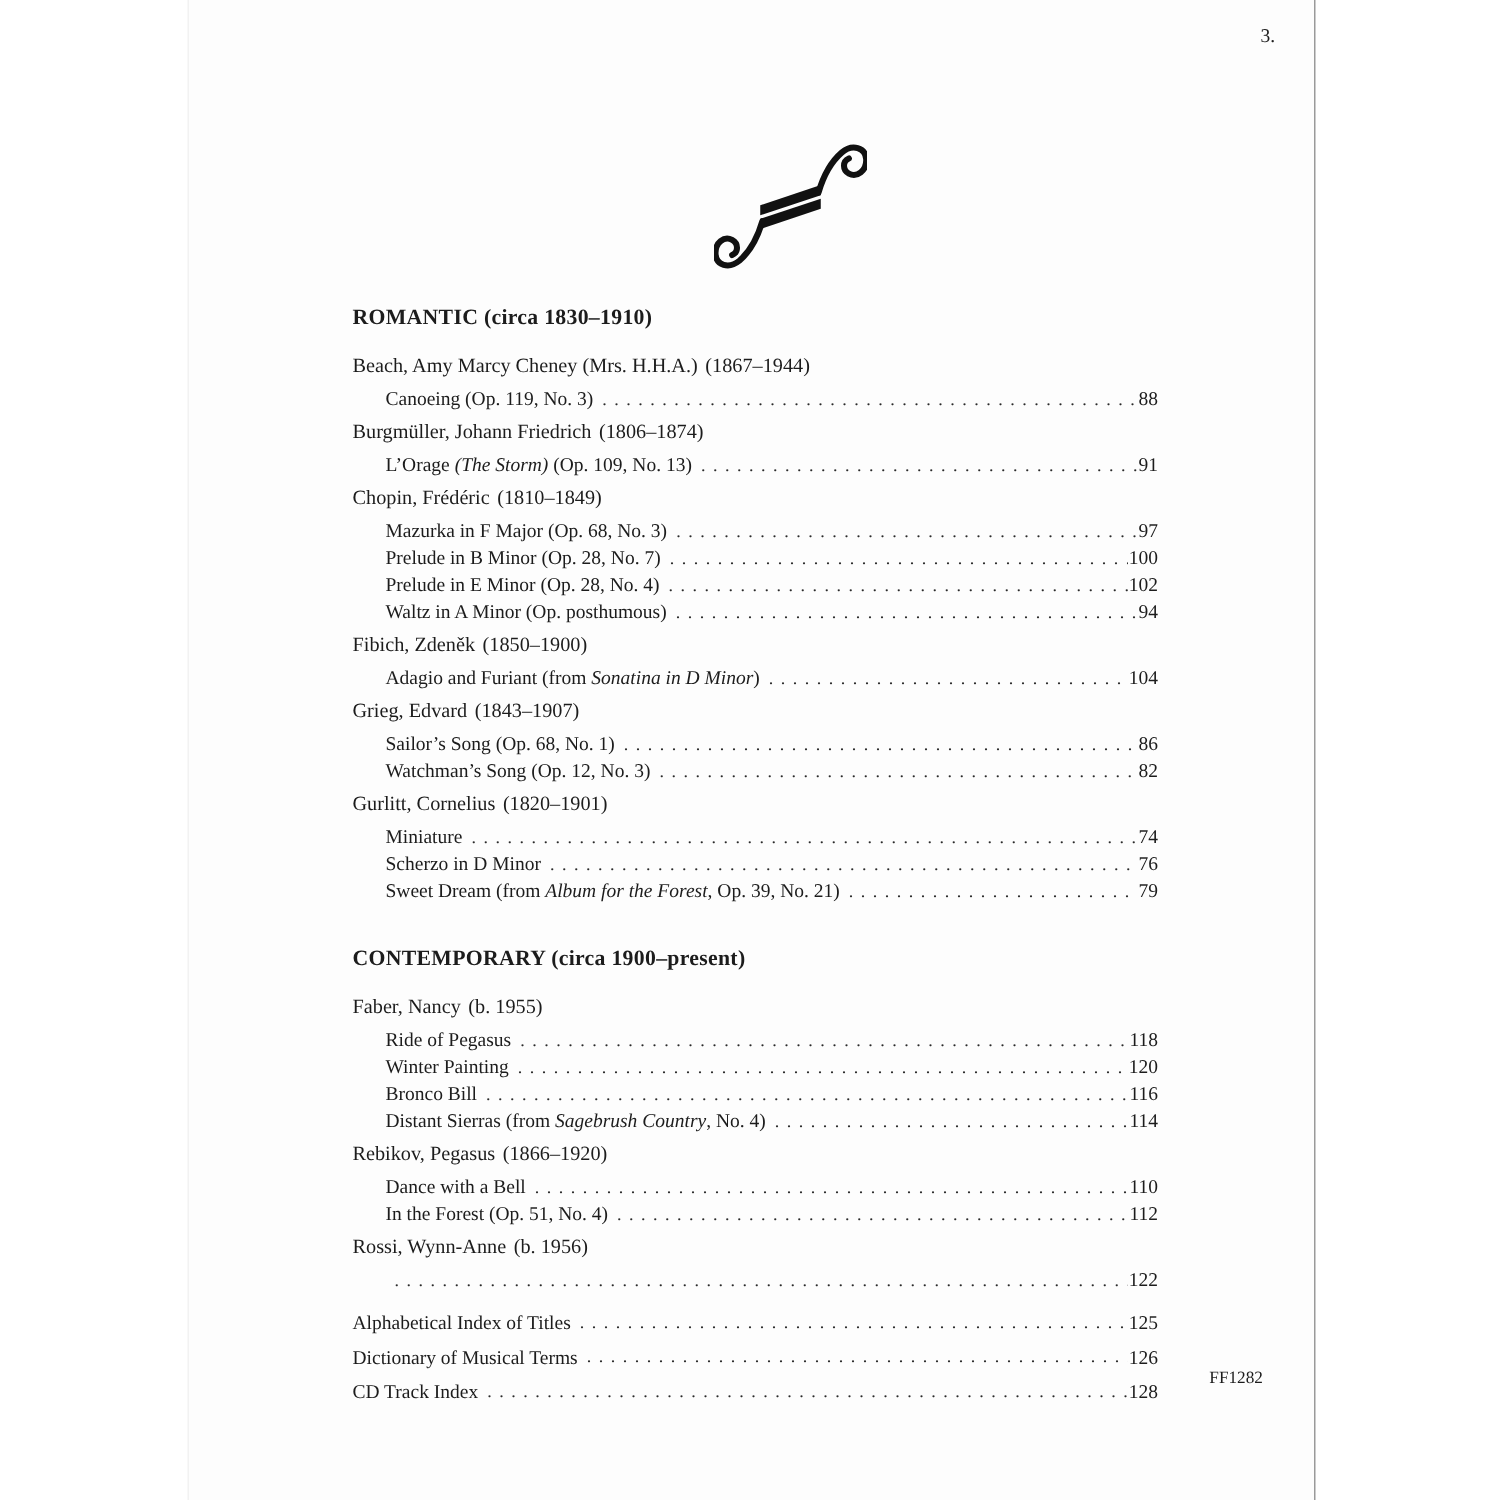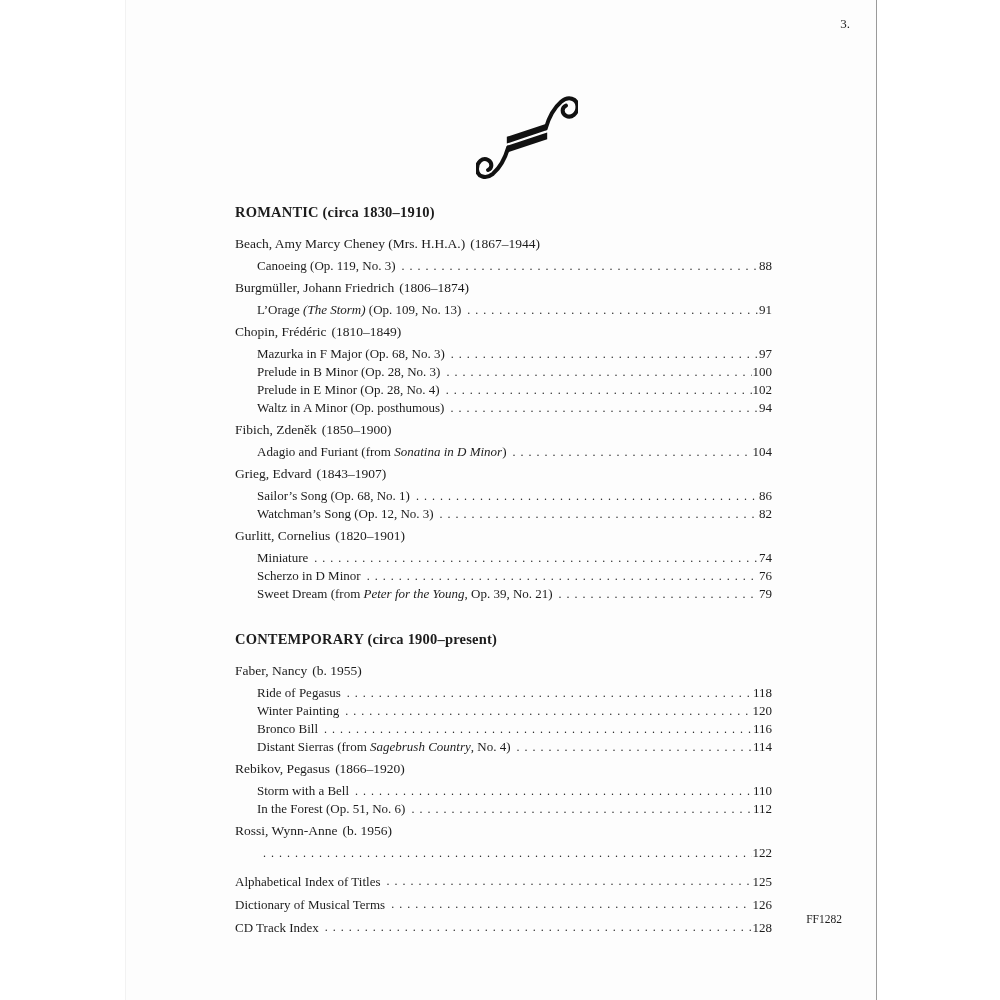--- a/index.html
+++ b/index.html
@@ -115,21 +115,21 @@
         <span class="leader">. . . . . . . . . . . . . . . . . . . . . . . . . . . . . . . . . . . . . . . . . . . . . . . . . . . . . . . . . . . . . . . . . . . . . . . . . . . . . . . . . . . . . . . . . . . . . . . . . . . . . . . . . . . . . . . . . . . . . . . . . . . . . . . . . . . . . . . . . . . . . . . . . . . . . . . . . . . . . . . . . . . . . . . . . . . . . . . . . . . . . . . . . . . . . . . . . . . . . . . . </span>
         <span class="pagenum">91</span>
       </div>
       <div class="composer-row"><span class="composer-name">Chopin, Frédéric</span><span class="composer-dates">(1810–1849)</span></div>
       <div class="piece-row">
         <span class="piece-title"><span>Mazurka in F Major (Op. 68, No. 3)</span></span>
         <span class="leader">. . . . . . . . . . . . . . . . . . . . . . . . . . . . . . . . . . . . . . . . . . . . . . . . . . . . . . . . . . . . . . . . . . . . . . . . . . . . . . . . . . . . . . . . . . . . . . . . . . . . . . . . . . . . . . . . . . . . . . . . . . . . . . . . . . . . . . . . . . . . . . . . . . . . . . . . . . . . . . . . . . . . . . . . . . . . . . . . . . . . . . . . . . . . . . . . . . . . . . . . </span>
         <span class="pagenum">97</span>
       </div>
       <div class="piece-row">
-        <span class="piece-title"><span>Prelude in B Minor (Op. 28, No. 3)</span></span>
+        <span class="piece-title"><span>Prelude in B Minor (Op. 28, No. 7)</span></span>
         <span class="leader">. . . . . . . . . . . . . . . . . . . . . . . . . . . . . . . . . . . . . . . . . . . . . . . . . . . . . . . . . . . . . . . . . . . . . . . . . . . . . . . . . . . . . . . . . . . . . . . . . . . . . . . . . . . . . . . . . . . . . . . . . . . . . . . . . . . . . . . . . . . . . . . . . . . . . . . . . . . . . . . . . . . . . . . . . . . . . . . . . . . . . . . . . . . . . . . . . . . . . . . . </span>
         <span class="pagenum">100</span>
       </div>
       <div class="piece-row">
         <span class="piece-title"><span>Prelude in E Minor (Op. 28, No. 4)</span></span>
         <span class="leader">. . . . . . . . . . . . . . . . . . . . . . . . . . . . . . . . . . . . . . . . . . . . . . . . . . . . . . . . . . . . . . . . . . . . . . . . . . . . . . . . . . . . . . . . . . . . . . . . . . . . . . . . . . . . . . . . . . . . . . . . . . . . . . . . . . . . . . . . . . . . . . . . . . . . . . . . . . . . . . . . . . . . . . . . . . . . . . . . . . . . . . . . . . . . . . . . . . . . . . . . </span>
         <span class="pagenum">102</span>
       </div>
       <div class="piece-row">
         <span class="piece-title"><span>Waltz in A Minor (Op. posthumous)</span></span>
@@ -158,21 +158,21 @@
         <span class="piece-title"><span>Miniature</span></span>
         <span class="leader">. . . . . . . . . . . . . . . . . . . . . . . . . . . . . . . . . . . . . . . . . . . . . . . . . . . . . . . . . . . . . . . . . . . . . . . . . . . . . . . . . . . . . . . . . . . . . . . . . . . . . . . . . . . . . . . . . . . . . . . . . . . . . . . . . . . . . . . . . . . . . . . . . . . . . . . . . . . . . . . . . . . . . . . . . . . . . . . . . . . . . . . . . . . . . . . . . . . . . . . . </span>
         <span class="pagenum">74</span>
       </div>
       <div class="piece-row">
         <span class="piece-title"><span>Scherzo in D Minor</span></span>
         <span class="leader">. . . . . . . . . . . . . . . . . . . . . . . . . . . . . . . . . . . . . . . . . . . . . . . . . . . . . . . . . . . . . . . . . . . . . . . . . . . . . . . . . . . . . . . . . . . . . . . . . . . . . . . . . . . . . . . . . . . . . . . . . . . . . . . . . . . . . . . . . . . . . . . . . . . . . . . . . . . . . . . . . . . . . . . . . . . . . . . . . . . . . . . . . . . . . . . . . . . . . . . . </span>
         <span class="pagenum">76</span>
       </div>
       <div class="piece-row">
-        <span class="piece-title"><span>Sweet Dream (from </span><i>Peter for the Young</i><span>, Op. 39, No. 21)</span></span>
+        <span class="piece-title"><span>Sweet Dream (from </span><i>Album for the Forest</i><span>, Op. 39, No. 21)</span></span>
         <span class="leader">. . . . . . . . . . . . . . . . . . . . . . . . . . . . . . . . . . . . . . . . . . . . . . . . . . . . . . . . . . . . . . . . . . . . . . . . . . . . . . . . . . . . . . . . . . . . . . . . . . . . . . . . . . . . . . . . . . . . . . . . . . . . . . . . . . . . . . . . . . . . . . . . . . . . . . . . . . . . . . . . . . . . . . . . . . . . . . . . . . . . . . . . . . . . . . . . . . . . . . . . </span>
         <span class="pagenum">79</span>
       </div>
       <div class="section-heading">CONTEMPORARY (circa 1900–present)</div>
       <div class="composer-row"><span class="composer-name">Faber, Nancy</span><span class="composer-dates">(b. 1955)</span></div>
       <div class="piece-row">
         <span class="piece-title"><span>Ride of Pegasus</span></span>
         <span class="leader">. . . . . . . . . . . . . . . . . . . . . . . . . . . . . . . . . . . . . . . . . . . . . . . . . . . . . . . . . . . . . . . . . . . . . . . . . . . . . . . . . . . . . . . . . . . . . . . . . . . . . . . . . . . . . . . . . . . . . . . . . . . . . . . . . . . . . . . . . . . . . . . . . . . . . . . . . . . . . . . . . . . . . . . . . . . . . . . . . . . . . . . . . . . . . . . . . . . . . . . . </span>
         <span class="pagenum">118</span>
       </div>
@@ -186,26 +186,26 @@
         <span class="leader">. . . . . . . . . . . . . . . . . . . . . . . . . . . . . . . . . . . . . . . . . . . . . . . . . . . . . . . . . . . . . . . . . . . . . . . . . . . . . . . . . . . . . . . . . . . . . . . . . . . . . . . . . . . . . . . . . . . . . . . . . . . . . . . . . . . . . . . . . . . . . . . . . . . . . . . . . . . . . . . . . . . . . . . . . . . . . . . . . . . . . . . . . . . . . . . . . . . . . . . . </span>
         <span class="pagenum">116</span>
       </div>
       <div class="piece-row">
         <span class="piece-title"><span>Distant Sierras (from </span><i>Sagebrush Country</i><span>, No. 4)</span></span>
         <span class="leader">. . . . . . . . . . . . . . . . . . . . . . . . . . . . . . . . . . . . . . . . . . . . . . . . . . . . . . . . . . . . . . . . . . . . . . . . . . . . . . . . . . . . . . . . . . . . . . . . . . . . . . . . . . . . . . . . . . . . . . . . . . . . . . . . . . . . . . . . . . . . . . . . . . . . . . . . . . . . . . . . . . . . . . . . . . . . . . . . . . . . . . . . . . . . . . . . . . . . . . . . </span>
         <span class="pagenum">114</span>
       </div>
       <div class="composer-row"><span class="composer-name">Rebikov, Pegasus</span><span class="composer-dates">(1866–1920)</span></div>
       <div class="piece-row">
-        <span class="piece-title"><span>Storm with a Bell</span></span>
+        <span class="piece-title"><span>Dance with a Bell</span></span>
         <span class="leader">. . . . . . . . . . . . . . . . . . . . . . . . . . . . . . . . . . . . . . . . . . . . . . . . . . . . . . . . . . . . . . . . . . . . . . . . . . . . . . . . . . . . . . . . . . . . . . . . . . . . . . . . . . . . . . . . . . . . . . . . . . . . . . . . . . . . . . . . . . . . . . . . . . . . . . . . . . . . . . . . . . . . . . . . . . . . . . . . . . . . . . . . . . . . . . . . . . . . . . . . </span>
         <span class="pagenum">110</span>
       </div>
       <div class="piece-row">
-        <span class="piece-title"><span>In the Forest (Op. 51, No. 6)</span></span>
+        <span class="piece-title"><span>In the Forest (Op. 51, No. 4)</span></span>
         <span class="leader">. . . . . . . . . . . . . . . . . . . . . . . . . . . . . . . . . . . . . . . . . . . . . . . . . . . . . . . . . . . . . . . . . . . . . . . . . . . . . . . . . . . . . . . . . . . . . . . . . . . . . . . . . . . . . . . . . . . . . . . . . . . . . . . . . . . . . . . . . . . . . . . . . . . . . . . . . . . . . . . . . . . . . . . . . . . . . . . . . . . . . . . . . . . . . . . . . . . . . . . . </span>
         <span class="pagenum">112</span>
       </div>
       <div class="composer-row"><span class="composer-name">Rossi, Wynn-Anne</span><span class="composer-dates">(b. 1956)</span></div>
       <div class="piece-row">
         <span class="leader">. . . . . . . . . . . . . . . . . . . . . . . . . . . . . . . . . . . . . . . . . . . . . . . . . . . . . . . . . . . . . . . . . . . . . . . . . . . . . . . . . . . . . . . . . . . . . . . . . . . . . . . . . . . . . . . . . . . . . . . . . . . . . . . . . . . . . . . . . . . . . . . . . . . . . . . . . . . . . . . . . . . . . . . . . . . . . . . . . . . . . . . . . . . . . . . . . . . . . . . . </span>
         <span class="pagenum">122</span>
       </div>
       <div class="end-block">
         <div class="end-row">

